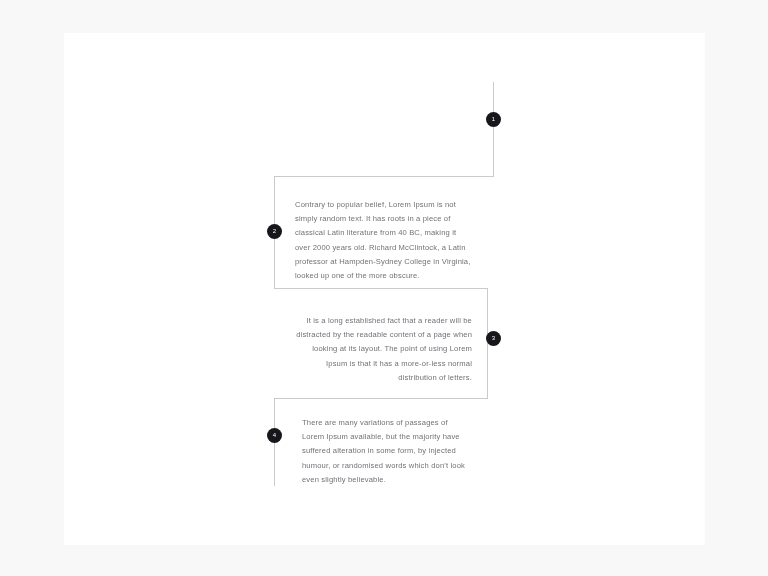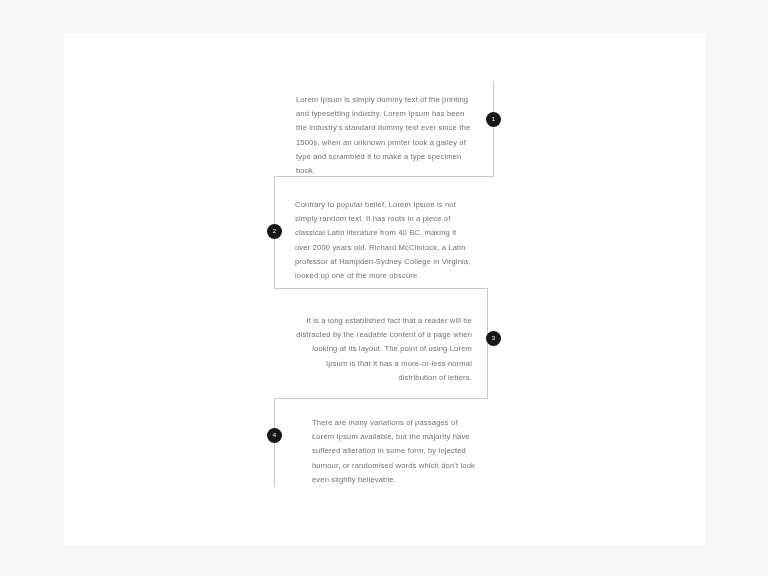--- a/index.html
+++ b/index.html
@@ -73,21 +73,21 @@
 
   
   .m1 { left: 486px; top: 112px; }
   .m2 { left: 267px; top: 224px; }
   .m3 { left: 486px; top: 331px; }
   .m4 { left: 267px; top: 428px; }
 
   .t1 { left: 296px; top: 93px;  width: 178px; }
   .t2 { left: 295px; top: 198px; width: 178px; }
   .t3 { left: 294px; top: 314px; width: 178px; text-align: right; }
-  .t4 { left: 312px; top: 416px; width: 164px; }
+  .t4 { left: 302px; top: 416px; width: 164px; }
 </style>
 </head>
 <body>
 
 <div id="card"></div>
 
 <div id="timeline">
 
   <svg id="rails" viewBox="0 0 768 576" width="768" height="576">
 
@@ -96,18 +96,17 @@
     <path d="M274.5,288.5 L487.5,288.5 L487.5,398.5" fill="none" stroke="#c9cacc" stroke-width="1" shape-rendering="crispEdges"></path>
 
     <path d="M487.5,398.5 L274.5,398.5 L274.5,486" fill="none" stroke="#c9cacc" stroke-width="1" shape-rendering="crispEdges"></path>
   </svg>
 
   <div class="marker m1">1</div>
   <div class="marker m2">2</div>
   <div class="marker m3">3</div>
   <div class="marker m4">4</div>
 
-  <div class="step-text t1">Lorem Ipsum is simply dummy text of the printing and typesetting industry. Lorem Ipsum has been the industry's standard dummy text ever since the 1500s, when an unknown printer took a galley of type and scrambled it to make a type specimen book.</div>
   <div class="step-text t2">Contrary to popular belief, Lorem Ipsum is not simply random text. It has roots in a piece of classical Latin literature from 40 BC, making it over 2000 years old. Richard McClintock, a Latin professor at Hampden-Sydney College in Virginia, looked up one of the more obscure.</div>
   <div class="step-text t3">It is a long established fact that a reader will be distracted by the readable content of a page when looking at its layout. The point of using Lorem Ipsum is that it has a more-or-less normal distribution of letters.</div>
   <div class="step-text t4">There are many variations of passages of Lorem Ipsum available, but the majority have suffered alteration in some form, by injected humour, or randomised words which don't look even slightly believable.</div>
 
 </div>
 
 </body></html>

